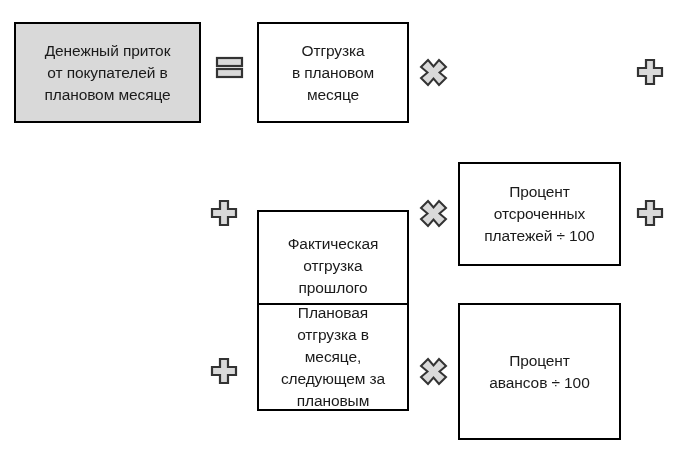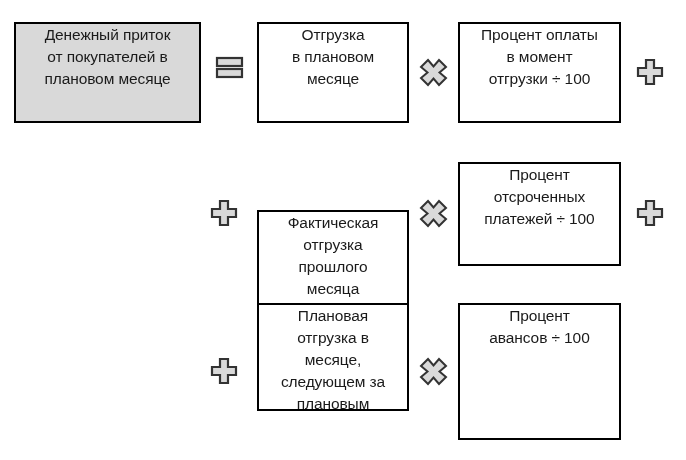--- a/index.html
+++ b/index.html
@@ -17,20 +17,21 @@
     position: relative;
     width: 686px;
     height: 460px;
   }
   .node {
     position: absolute;
     box-sizing: border-box;
     border: 2.4px solid #000000;
     background: #ffffff;
     display: flex;
+    align-items: center;
     justify-content: center;
     text-align: center;
   }
   .node.shaded {
     background: #d9d9d9;
   }
   .node-label {
     font-size: 15.5px;
     line-height: 1.42;
     color: #1a1a1a;
@@ -74,25 +75,20 @@
 в плановом
 месяце</span>
   </div>
 
   <span class="op op-times" style="left:420px; top:59px;">
     <svg viewBox="0 0 27 27" width="27" height="27" aria-hidden="true">
       <polygon points="8,1 13.5,7.5 19,1 26,8 19.5,13.5 26,19 19,26 13.5,19.5 8,26 1,19 7.5,13.5 1,8" fill="#d9d9d9" stroke="#333333" stroke-width="2"></polygon>
     </svg>
   </span>
 
-  <div class="node" style="left:458px; top:22px; width:163px; height:101px;">
-    <span class="node-label">Процент оплаты
-в момент
-отгрузки ÷ 100</span>
-  </div>
 
   <span class="op op-plus" style="left:637px; top:59px;">
     <svg viewBox="0 0 26 26" width="26" height="26" aria-hidden="true">
       <polygon points="9,1 17,1 17,9 25,9 25,17 17,17 17,25 9,25 9,17 1,17 1,9 9,9" fill="#d9d9d9" stroke="#333333" stroke-width="2.2"></polygon>
     </svg>
   </span>
 
   <span class="op op-plus" style="left:211px; top:200px;">
     <svg viewBox="0 0 26 26" width="26" height="26" aria-hidden="true">
       <polygon points="9,1 17,1 17,9 25,9 25,17 17,17 17,25 9,25 9,17 1,17 1,9 9,9" fill="#d9d9d9" stroke="#333333" stroke-width="2.2"></polygon>

